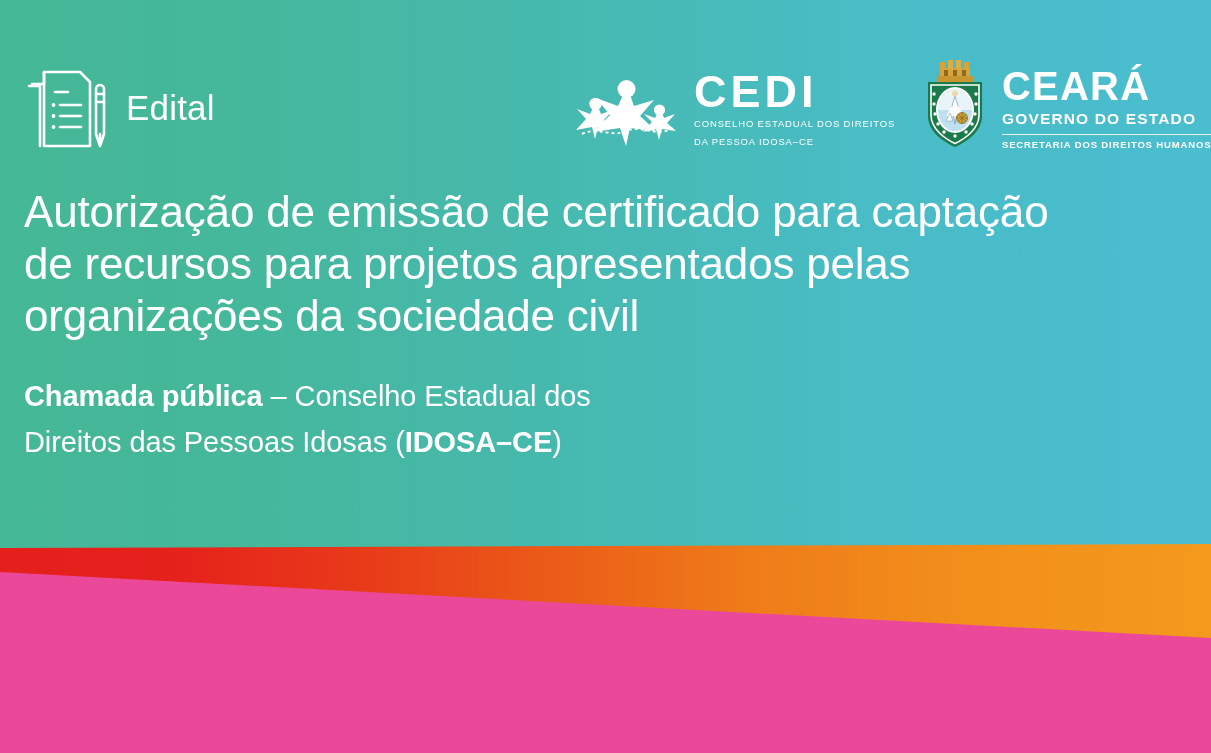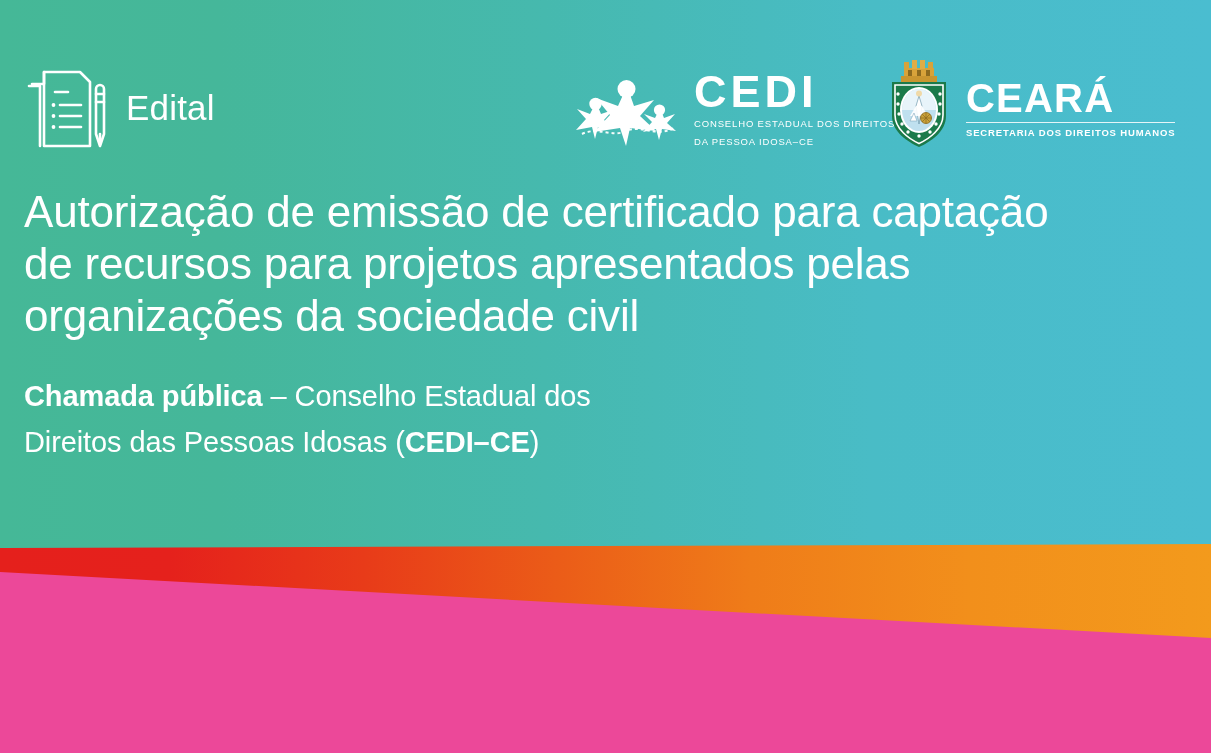--- a/index.html
+++ b/index.html
@@ -116,24 +116,24 @@
     font-size: 9.5px;
     letter-spacing: 0.85px;
     line-height: 1.42;
     margin-top: 4px;
     white-space: nowrap;
   }
 
   
   .ceara-logo {
     position: absolute;
-    left: 886px;
+    left: 922px;
     top: 58px;
     display: flex;
-    align-items: center;
+    align-items: flex-end;
     gap: 14px;
   }
   .ceara-crest {
     width: 66px;
     height: 92px;
     display: block;
   }
   .ceara-text {
     display: flex;
     flex-direction: column;
@@ -314,30 +314,31 @@
           <circle cx="54" cy="36" r="1.7"></circle>
           <circle cx="54" cy="46" r="1.7"></circle>
           <circle cx="53" cy="56" r="1.7"></circle>
           <circle cx="50" cy="66" r="1.7"></circle>
           <circle cx="44" cy="74" r="1.7"></circle>
           <circle cx="33" cy="78" r="1.7"></circle>
         </g>
       </svg>
       <div class="ceara-text">
         <span class="ceara-word">CEARÁ</span>
+        <span class="ceara-sub1">GOVERNO DO ESTADO</span>
         <div class="ceara-rule"></div>
         <span class="ceara-sub2">SECRETARIA DOS DIREITOS HUMANOS</span>
       </div>
     </div>
   </div>
 
   <div class="headline">
     <div>Autorização de emissão de certificado para captação</div>
     <div>de recursos para projetos apresentados pelas</div>
     <div>organizações da sociedade civil</div>
   </div>
 
   <div class="subtitle">
     <div><b>Chamada pública</b><span> – Conselho Estadual dos</span></div>
-    <div><span>Direitos das Pessoas Idosas (</span><b>CEDI–CE</b><span>)</span></div>
+    <div><span>Direitos das Pessoas Idosas (</span><b>IDOSA–CE</b><span>)</span></div>
   </div>
 
 </div>
 
 </body></html>

